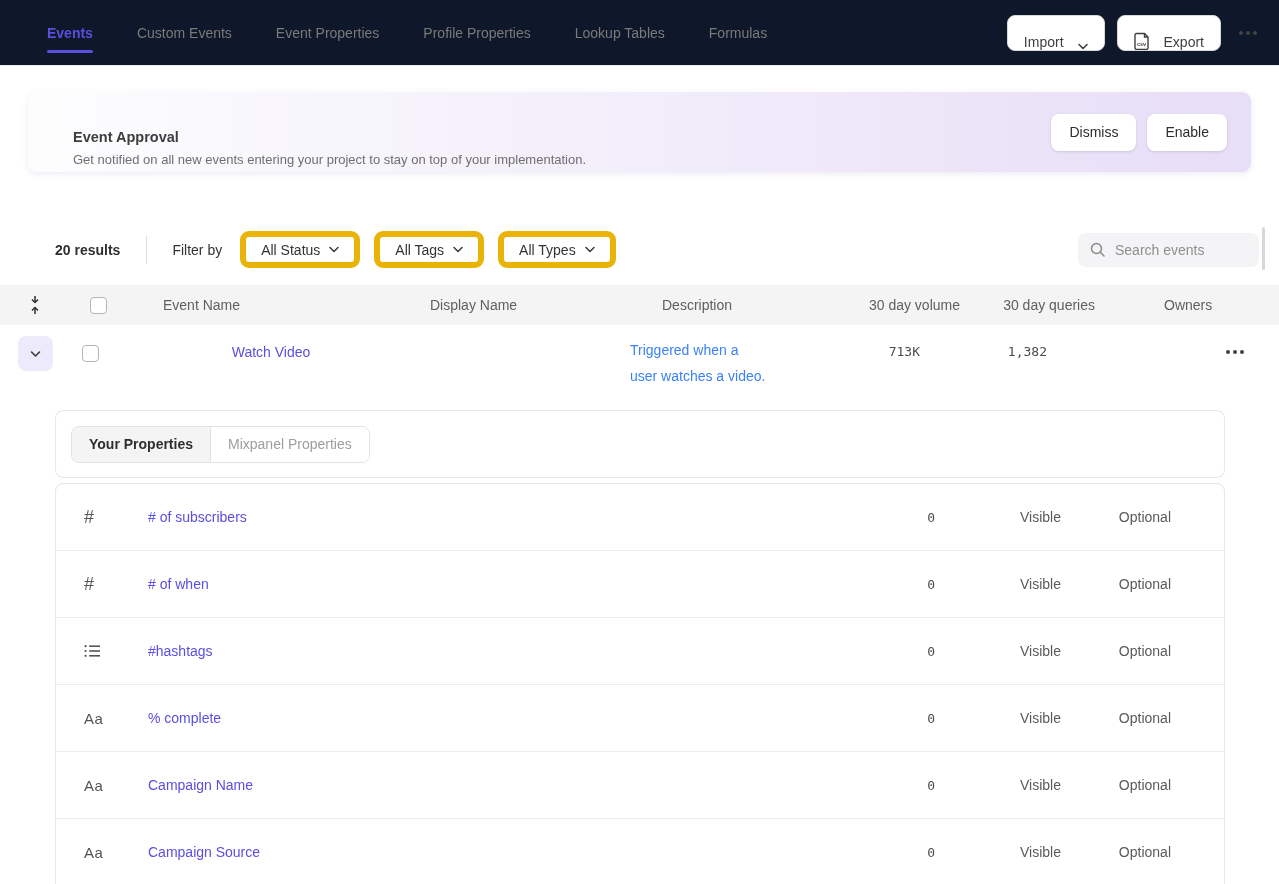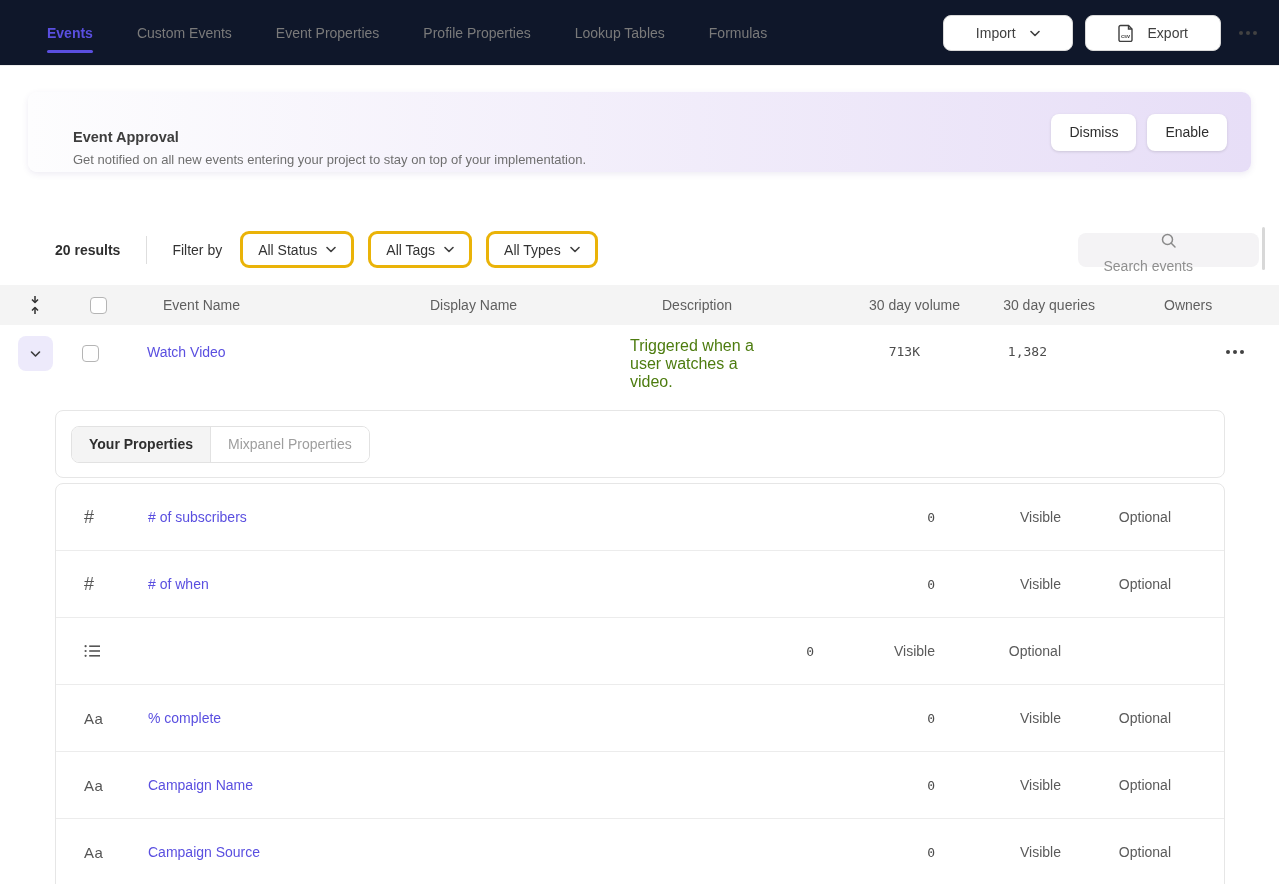--- a/index.html
+++ b/index.html
@@ -14,63 +14,63 @@
   body{font-family:"Liberation Sans",sans-serif;background:#fff;}
   .page{position:relative;width:1279px;height:884px;background:#fff;overflow:hidden;}
 
   
   .topnav{position:absolute;left:0;top:0;width:1279px;height:66px;background:#0f172a;border-bottom:1px solid #ededed;}
   .nav-tabs{position:absolute;left:47px;top:0;height:66px;display:flex;gap:44px;align-items:stretch;}
   .nav-tab{position:relative;display:flex;align-items:center;font-size:14px;color:#7a7a7a;cursor:pointer;white-space:nowrap;}
   .nav-tab.active{color:var(--accent);font-weight:700;}
   .nav-tab.active::after{content:"";position:absolute;left:0;right:0;bottom:13px;height:3px;border-radius:2px;background:var(--accent);}
   .nav-actions{position:absolute;right:16px;top:15px;display:flex;align-items:center;gap:12px;}
-  .btn{display:flex;align-items:center;gap:14px;height:36px;padding:0 32px;border:1px solid #d9d9d9;border-radius:8px;background:#fff;font-size:14px;font-weight:500;color:#3f3f3f;cursor:pointer;}
+  .btn{display:flex;align-items:flex-end;gap:14px;height:36px;padding:0 16px;border:1px solid #d9d9d9;border-radius:8px;background:#fff;font-size:14px;font-weight:500;color:#3f3f3f;cursor:pointer;}
   .more-btn{border:none;background:none;display:flex;gap:3px;align-items:center;padding:0 6px;height:36px;cursor:pointer;}
   .dot{width:4px;height:4px;border-radius:50%;background:#424242;}
 
   
   .banner{position:absolute;left:28px;top:92px;width:1223px;height:80px;border-radius:9px;
     background:linear-gradient(90deg,var(--banner_from) 0%,var(--banner_to) 100%);
     box-shadow:0 2px 6px rgba(80,60,140,.10);display:flex;align-items:center;}
   .banner-text{margin-left:45px;margin-top:31px;}
   .banner-title{font-size:14.5px;font-weight:700;color:#3e3e3e;margin-bottom:7px;}
   .banner-desc{font-size:13px;color:#6f6f6f;}
   .banner-actions{margin-left:auto;margin-right:24px;display:flex;gap:11px;}
   .banner-btn{height:37px;padding:6px 18px;background:#fff;border:none;border-radius:8px;font-size:14px;font-weight:500;color:#2e2e2e;box-shadow:0 1px 3px rgba(0,0,0,.13);cursor:pointer;font-family:inherit;}
 
   
   .filter-row{position:absolute;left:55px;top:231px;height:37px;display:flex;align-items:center;}
   .results-count{font-size:14px;font-weight:600;color:#2f2f2f;}
   .v-divider{width:1px;height:28px;background:#dedede;margin:0 25px 0 26px;}
   .filter-by{font-size:14px;font-weight:500;color:#333;margin-right:18px;}
-  .dropdown{display:flex;align-items:center;gap:9px;height:37px;padding:0 15px;border:3px solid #eab308;border-radius:9px;background:#fff;font-size:14px;font-weight:500;color:#333;margin-right:14px;cursor:pointer;}
-  .search-box{position:absolute;left:1078px;top:233px;width:181px;height:34px;background:#f4f3f5;border-radius:8px;display:flex;align-items:center;padding:0 12px;gap:9px;flex-direction:column;}
+  .dropdown{display:flex;align-items:center;gap:9px;height:37px;padding:0 15px;border:6px solid #eab308;border-radius:9px;background:#fff;font-size:14px;font-weight:500;color:#333;margin-right:14px;cursor:pointer;}
+  .search-box{position:absolute;left:1078px;top:233px;width:181px;height:34px;background:#f4f3f5;border-radius:8px;display:flex;align-items:center;padding:0 12px;gap:9px;}
   .search-box input{border:none;background:transparent;outline:none;font-size:14px;color:#3c3c3c;width:130px;font-family:inherit;}
   .search-box input::placeholder{color:#8f8f8f;}
   .scrollbar-thumb{position:absolute;left:1262px;top:227px;width:3px;height:43px;border-radius:2px;background:#d8d8d8;}
 
   
   .tbl-grid{display:grid;grid-template-columns:70px 62px 263px 223px 187px 115px 127px 143px 1fr;}
   .table-header{position:absolute;left:0;top:285px;width:1279px;height:40px;background:var(--header_bg);align-items:center;font-size:14px;color:#5f5f5f;gap:8px;}
   .th{white-space:nowrap;}
   .th.c-name{padding-left:15px;}
   .th.c-display{padding-left:11px;}
   .th.c-desc{padding-left:12px;}
   .th.num{text-align:right;}
   .th.c-owners{padding-left:61px;}
   .center-cell{display:flex;justify-content:center;align-items:center;}
   .checkbox{width:17px;height:17px;border:1.5px solid #b5b5b5;border-radius:4px;background:#fff;cursor:pointer;}
   .cb-cell{padding-left:12px;display:flex;align-items:center;}
 
   .event-row{position:absolute;left:0;top:325px;width:1279px;height:87px;background:#fff;align-items:start;}
   .expand-btn{width:35px;height:35px;margin:11px 0 0 18px;border:none;border-radius:8px;background:var(--expand_btn_bg);display:flex;align-items:center;justify-content:center;cursor:pointer;}
   .event-row .cb-cell{padding-top:20px;}
-  .event-link{padding:19px 0 0 15px;font-size:14px;color:var(--accent);cursor:pointer;}
-  .event-desc{padding:12px 38px 0 12px;font-size:16px;color:#4d7c0f;line-height:18px;}
+  .event-link{padding:19px 0 0 15px;font-size:14px;color:var(--accent);cursor:pointer;text-align:center;}
+  .event-desc{padding:12px 38px 0 12px;font-size:14px;color:#3b82f6;line-height:26px;}
   .num-val{padding-top:19px;text-align:right;font-family:"DejaVu Sans Mono",monospace;font-size:13px;color:#4c4c4c;}
   .row-more{display:flex;gap:3px;align-items:center;justify-content:center;padding-top:25px;cursor:pointer;}
 
   
   .tabs-card{position:absolute;left:55px;top:410px;width:1170px;height:68px;border:1px solid var(--card_border);border-radius:8px;background:#fff;display:flex;align-items:center;}
   .tab-group{display:flex;height:37px;margin-left:15px;border:1px solid #e2e2e2;border-radius:8px;overflow:hidden;}
   .ptab{display:flex;align-items:center;padding:0 17px;font-size:14px;color:#9e9e9e;background:#fff;cursor:pointer;white-space:nowrap;}
   .ptab.active{background:#f4f4f4;color:#2f2f2f;font-weight:600;border-right:1px solid #e2e2e2;}
 
   .props-card{position:absolute;left:55px;top:483px;width:1170px;height:480px;border:1px solid var(--card_border);border-radius:8px;background:#fff;overflow:hidden;}
@@ -253,20 +253,21 @@
       <div class="prop-icon">
         <svg width="17" height="16" viewBox="0 0 17 16">
           <circle cx="1.6" cy="3.2" r="1.1" fill="#555"></circle>
           <line x1="5.2" y1="3.2" x2="16" y2="3.2" stroke="#555" stroke-width="1.6"></line>
           <circle cx="1.6" cy="8" r="1.1" fill="#555"></circle>
           <line x1="5.2" y1="8" x2="16" y2="8" stroke="#555" stroke-width="1.6"></line>
           <circle cx="1.6" cy="12.8" r="1.1" fill="#555"></circle>
           <line x1="5.2" y1="12.8" x2="16" y2="12.8" stroke="#555" stroke-width="1.6"></line>
         </svg>
       </div>
+      <div class="prop-name">#hashtags</div>
       <div class="prop-count">0</div>
       <div class="prop-vis">Visible</div>
       <div class="prop-req">Optional</div>
       <div></div>
     </div>
 
     <div class="prop-row">
       <div class="prop-icon aa">Aa</div>
       <div class="prop-name">% complete</div>
       <div class="prop-count">0</div>

